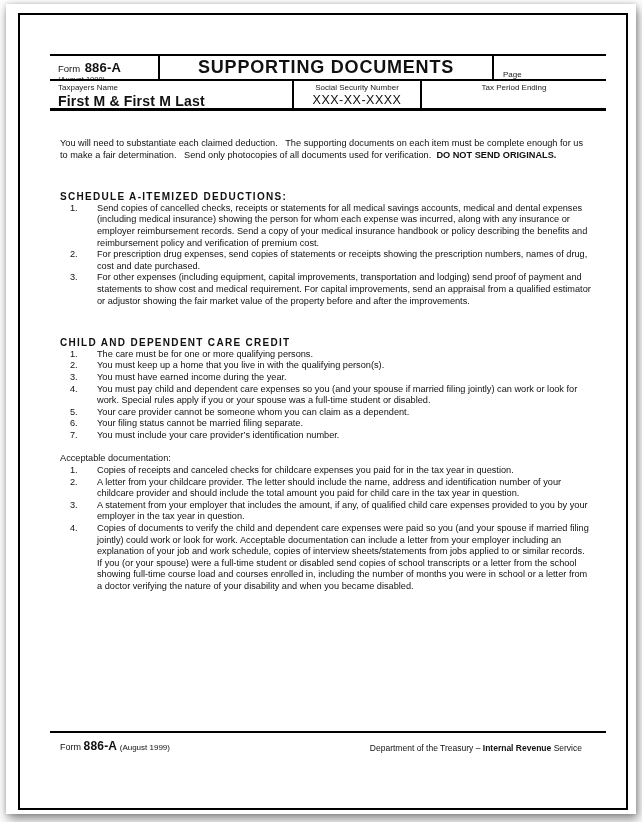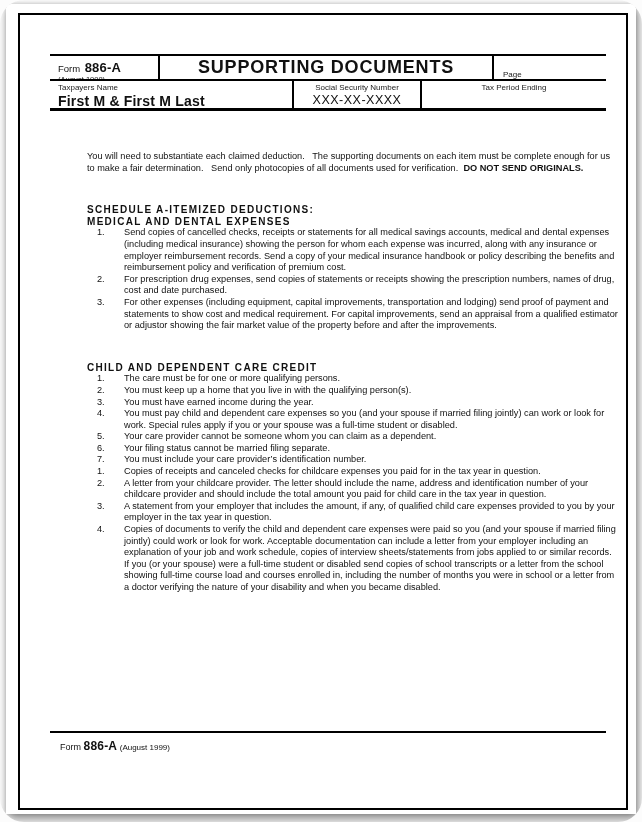--- a/index.html
+++ b/index.html
@@ -1,17 +1,17 @@
 <!DOCTYPE html>
 <html><head>
 <meta charset="utf-8">
 <style>
   * { margin:0; padding:0; box-sizing:border-box; }
   html,body { width:642px; height:822px; background:#fcfcfc; font-family:"Liberation Sans","DejaVu Sans",sans-serif; color:#111; }
-  .stage { position:relative; width:642px; height:822px; overflow:hidden;border-radius:24px; }
+  .stage { position:relative; width:642px; height:822px; overflow:hidden; }
 
   .paper { position:absolute; left:6px; top:4px; width:630px; height:810px; background:#fff;
            box-shadow: 2px 5px 10px rgba(0,0,0,.45), 0 0 4px rgba(0,0,0,.18); }
   .frame { position:absolute; left:12px; top:9px; width:610px; height:797px; border:2px solid #000; background:#fff; }
 
   
   .hdr { position:absolute; left:30px; top:39px; width:556px; border-top:2px solid #000; border-bottom:3px solid #000; }
   .hdr-row { display:flex; }
   .hdr-row.r1 { height:25px; border-bottom:2px solid #000; }
   .hdr-row.r2 { height:27px; }
@@ -26,21 +26,21 @@
   .lbl-sm { font-size:8px; color:#222; }
   .form-word { font-size:9.5px; }
   .form-num  { font-size:13px; font-weight:bold; letter-spacing:.2px; }
   .form-rev  { font-size:7.5px; margin-top:-1px; }
   .doc-title { font-size:18px; font-weight:bold; letter-spacing:.8px; white-space:nowrap; }
   .name-val  { font-size:14px; font-weight:bold; margin-top:1px; letter-spacing:.2px; }
   .ssn-val   { font-size:12.5px; margin-top:1px; letter-spacing:.5px; }
   .period-val{ font-size:18px; margin-top:15px; letter-spacing:.4px; }
 
   
-  .content { position:absolute; left:40px; top:136px; width:532px; font-size:9.2px; line-height:11.6px;margin-left:27px; }
+  .content { position:absolute; left:40px; top:123px; width:532px; font-size:9.2px; line-height:11.6px; }
   .intro span { white-space:pre-wrap; }
   .b { font-weight:bold; }
 
   .sec-head { font-weight:bold; font-size:10px; letter-spacing:1.3px; }
   .gap-lg { margin-top:30px; }
   .gap-sm { margin-top:12px; }
 
   .li { display:flex; }
   .li .n { flex:0 0 27px; margin-left:10px; }
   .li .t { flex:1; }
@@ -91,21 +91,20 @@
             <div class="period-val">December 31, 2011</div>
           </div>
         </div>
       </div>
 
       <div class="content">
 
         <p class="intro"><span>You will need to substantiate each claimed deduction.   The supporting documents on each item must be complete enough for us to make a fair determination.   Send only photocopies of all documents used for verification.  </span><span class="b">DO NOT SEND ORIGINALS.</span></p>
 
         <div class="sec-head gap-lg">SCHEDULE A-ITEMIZED DEDUCTIONS:</div>
-        <div class="sec-head">MEDICAL AND DENTAL EXPENSES</div>
 
         <div>
 
             <div class="li">
               <span class="n">1.</span>
               <span class="t">Send copies of cancelled checks, receipts or statements for all medical savings accounts, medical and dental expenses (including medical insurance) showing the person for whom each expense was incurred, along with any insurance or employer reimbursement records. Send a copy of your medical insurance handbook or policy describing the benefits and reimbursement policy and verification of premium cost.</span>
             </div>
 
             <div class="li">
               <span class="n">2.</span>
@@ -151,20 +150,21 @@
               <span class="n">6.</span>
               <span class="t">Your filing status cannot be married filing separate.</span>
             </div>
 
             <div class="li">
               <span class="n">7.</span>
               <span class="t">You must include your care provider’s identification number.</span>
             </div>
           </div>
 
+        <div class="gap-sm">Acceptable documentation:</div>
 
         <div>
 
             <div class="li">
               <span class="n">1.</span>
               <span class="t">Copies of receipts and canceled checks for childcare expenses you paid for in the tax year in question.</span>
             </div>
 
             <div class="li">
               <span class="n">2.</span>
@@ -185,18 +185,19 @@
       </div>
 
       <div class="footer">
         <div class="footer-rule"></div>
         <div class="footer-text">
           <div class="f-left">
             <span>Form</span>
             <span class="f-num">886-A</span>
             <span class="f-rev">(August 1999)</span>
           </div>
+          <div class="f-right"><span>Department of the Treasury – </span><span class="b">Internal Revenue</span><span> Service</span></div>
         </div>
       </div>
 
     </div>
   </div>
 </div>
 
 </body></html>

